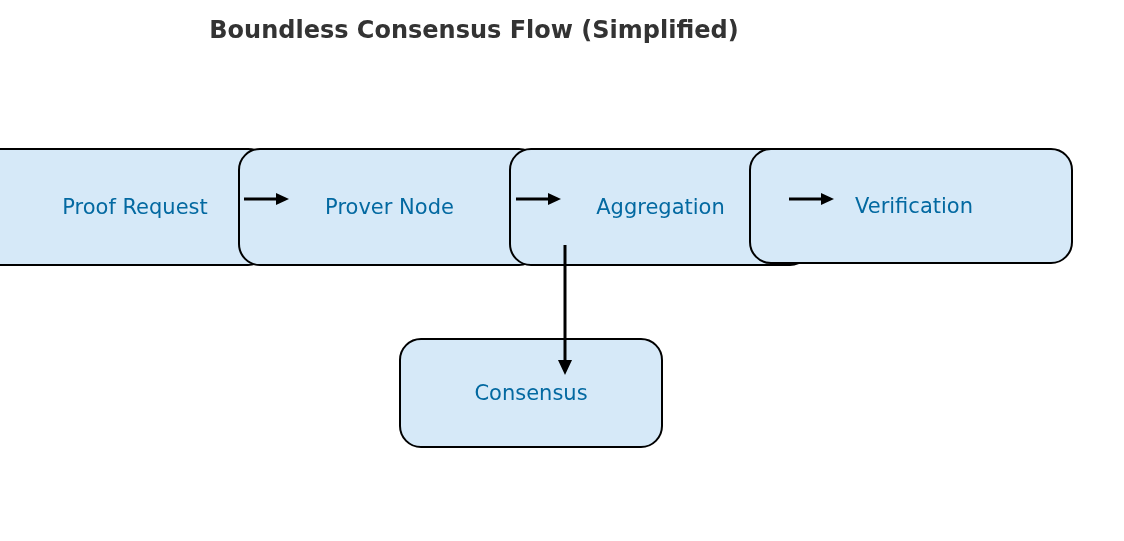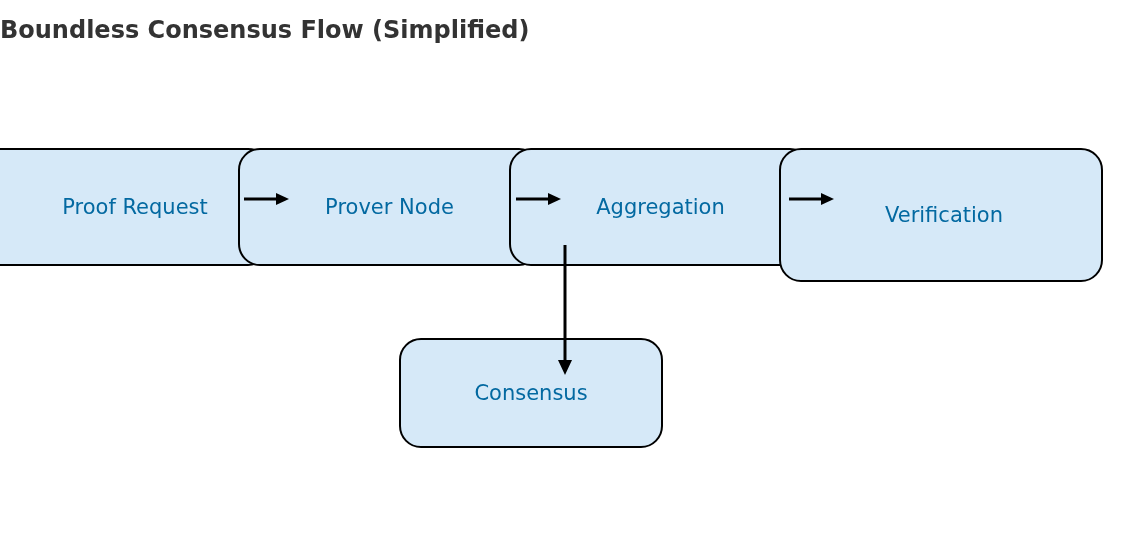--- a/index.html
+++ b/index.html
@@ -21,20 +21,21 @@
     top: 0;
     width: 1124px;
     height: 541px;
   }
 
   .chart-title {
     position: absolute;
     left: 0;
     top: 16px;
     width: 948px;
+    text-align: center;
     font-family: "DejaVu Sans", sans-serif;
     font-size: 24px;
     font-weight: bold;
     color: #333333;
     letter-spacing: 0px;
     white-space: nowrap;
   }
 
   
   .node {
@@ -72,24 +73,24 @@
     width: 303px;
     height: 118px;
   }
   #node-aggregation {
     left: 509px;
     top: 148px;
     width: 303px;
     height: 118px;
   }
   #node-verification {
-    left: 779px;
+    left: 749px;
     top: 148px;
     width: 324px;
-    height: 134px;
+    height: 116px;
     padding-left: 6px;
   }
   #node-consensus {
     left: 399px;
     top: 338px;
     width: 264px;
     height: 110px;
   }
 
   

